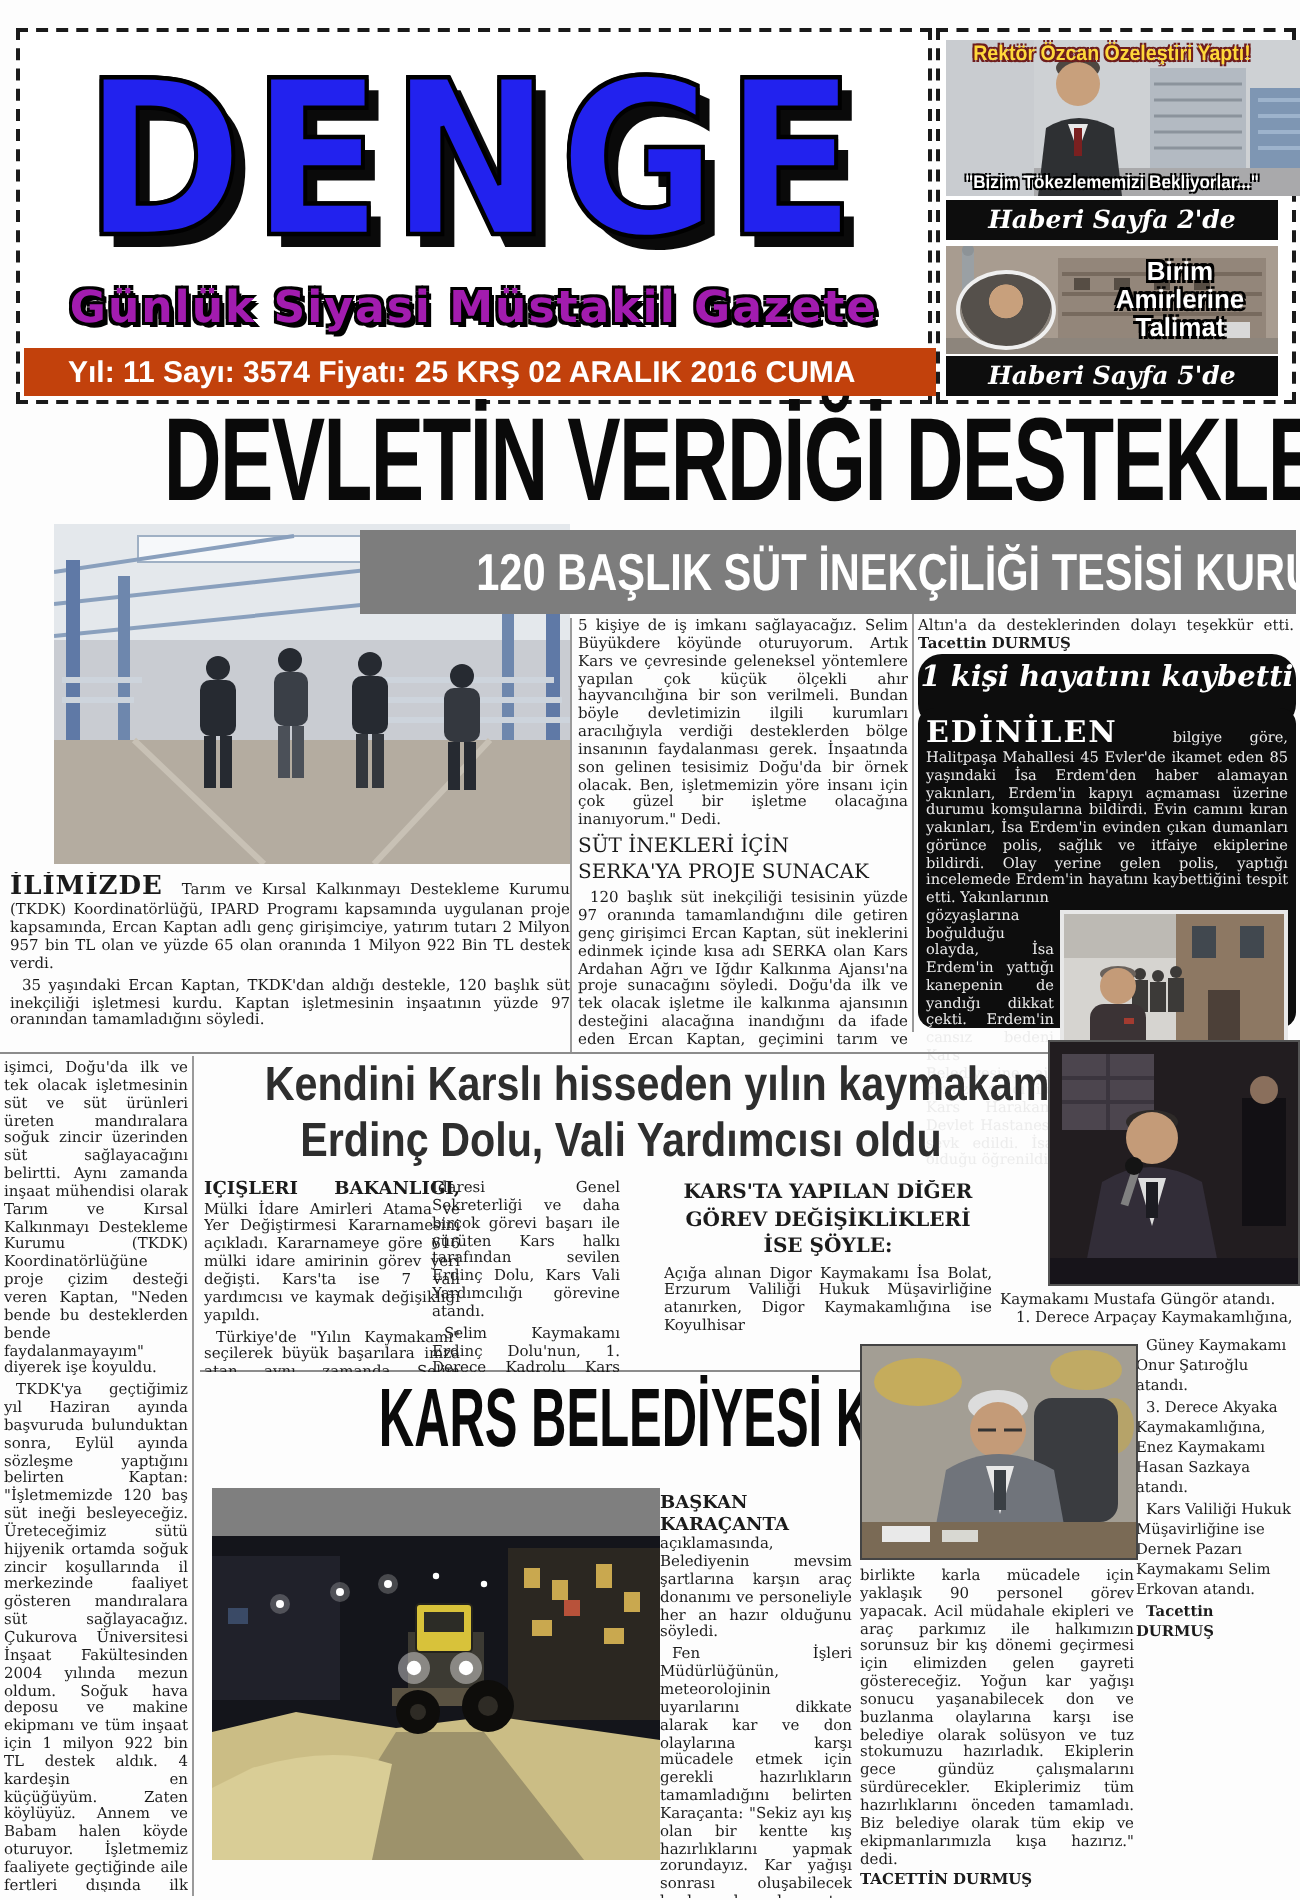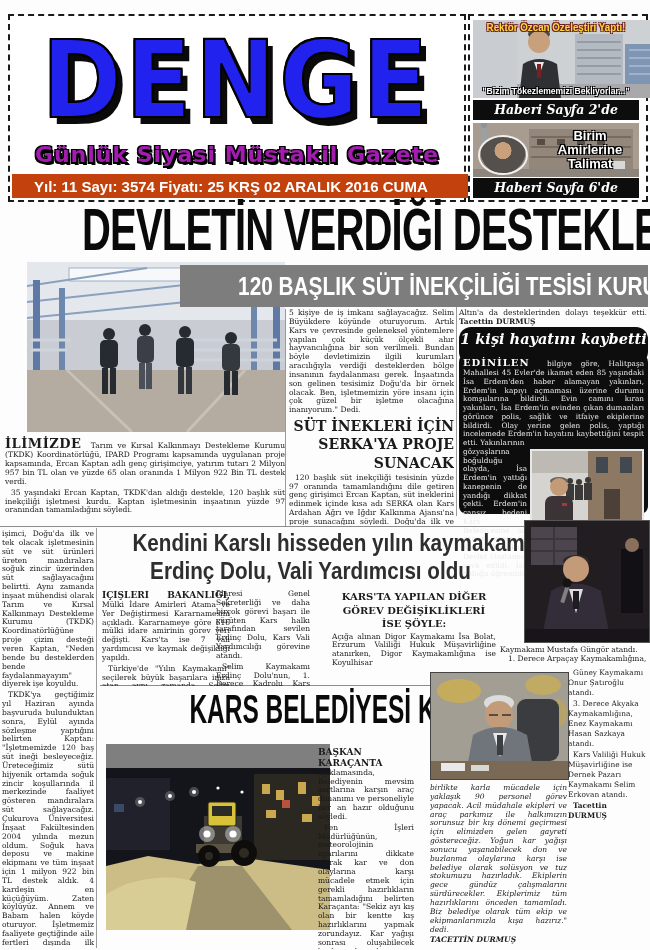--- a/index.html
+++ b/index.html
@@ -46,28 +46,28 @@
         transform:scale(.8,1.18);transform-origin:center center;}
   #sub-bar{left:180px;top:265px;width:468px;height:42px;background:#7d7d7d;text-align:center;z-index:5;}
   #sub-bar span{display:inline-block;white-space:nowrap;font-family:"Liberation Sans",sans-serif;
         font-weight:bold;font-size:26px;line-height:42px;color:#fff;transform:scaleX(.8);transform-origin:center;}
   
   .photo{overflow:hidden;}
   #barn-photo{left:27px;top:262px;width:258px;height:170px;z-index:1;}
   
   #intro-block{left:5px;top:436px;width:280px;height:88px;}
   #mid-col{left:289px;top:309px;width:165px;height:216px;}
-  .mid-subhead{text-align:right;font-weight:bold;font-size:14px;line-height:1.3;margin:2px 0;}
+  .mid-subhead{text-align:left;font-weight:normal;font-size:10px;line-height:1.3;margin:2px 0;}
   #right-closing{left:459px;top:308px;width:188px;font-size:7.5px;text-align:justify;}
   #fire-bar{left:459px;top:327px;width:189px;height:37px;background:#0d0d0d;border-radius:12px;
         text-align:center;color:#fff;font-family:"DejaVu Serif",serif;font-style:italic;font-weight:bold;
         font-size:14.5px;line-height:23px;}
   #fire-box{left:459px;top:354px;width:189px;height:160px;background:#0d0d0d;border-radius:8px;
         color:#ececec;padding:3px 4px;box-sizing:border-box;font-size:7.3px;line-height:1.2;text-align:justify;}
-  #fire-box .lead-word{font-size:10px;letter-spacing:1px;color:#fff;}
+  #fire-box .lead-word{font-size:15px;letter-spacing:1px;color:#fff;}
   #fire-photo{float:right;width:110px;height:104px;margin:1px 0 1px 3px;border:2px solid #e8e8e8;background:#d6d4d0;}
   #fire-credit{display:block;text-align:center;font-style:italic;}
   
   .vrule{width:1px;background:#9a9a9a;}
   .hrule{height:1px;background:#8c8c8c;}
   
   #sidebar-col{left:2px;top:530px;width:92px;height:416px;}
   
   #gov-headline{left:100px;top:529px;width:420px;text-align:center;color:#2e2e2e;}
   #gov-headline .l{display:inline-block;white-space:nowrap;font-family:"Liberation Sans",sans-serif;
@@ -79,23 +79,23 @@
   #dolu-photo{left:524px;top:520px;width:124px;height:121px;border:1px solid #555;}
   #gov-caption{left:500px;top:645px;width:148px;font-size:7.5px;line-height:1.25;}
   #gov-col4{left:568px;top:668px;width:80px;height:250px;font-size:7.4px;line-height:1.35;}
   #gov-col4 p{margin:0 0 1px 0;text-indent:5px;}
   #gov-col4 .byline{font-weight:bold;text-indent:5px;}
   
   #kars-headline{left:100px;top:688px;width:330px;text-align:center;}
   #kars-headline span{display:inline-block;white-space:nowrap;font-family:"Liberation Sans",sans-serif;
         font-weight:bold;font-size:36px;color:#0a0a0a;transform:scale(.68,1.15);transform-origin:center;}
   #plow-photo{left:106px;top:744px;width:224px;height:186px;}
-  #muni-col1{left:318px;top:747px;width:96px;height:202px;}
+  #muni-col1{left:330px;top:747px;width:96px;height:202px;}
   #karacanta-photo{left:430px;top:672px;width:137px;height:106px;border:1px solid #444;}
-  #muni-col2{left:430px;top:784px;width:137px;height:162px;font-style:italic;}
+  #muni-col2{left:430px;top:784px;width:137px;height:162px;}
   .byline-right{display:block;text-align:left;font-weight:bold;}
 </style>
 </head>
 <body>
 
 <div id="page">
 
   <div class="abs" id="mast-left">
     <div class="abs" id="logo">DENGE</div>
     <div class="abs" id="subtitle">Günlük Siyasi Müstakil Gazete</div>
@@ -133,21 +133,21 @@
         <rect x="64" y="16" width="8" height="6" fill="#564d44"></rect>
           <rect x="84" y="16" width="8" height="6" fill="#564d44"></rect>
         <rect x="104" y="16" width="8" height="6" fill="#564d44"></rect>
           <rect x="124" y="16" width="8" height="6" fill="#564d44"></rect>
         <rect x="120" y="38" width="32" height="12" fill="#d8d8d8"></rect>
         <rect x="0" y="46" width="166" height="8" fill="#8d857c"></rect>
       </svg>
       <div class="abs" id="oval-portrait"></div>
       <div class="abs promo2-text">Birim Amirlerine Talimat</div>
     </div>
-    <div class="abs promo-bar" style="top:162px;">Haberi Sayfa 6'de</div>
+    <div class="abs promo-bar" style="top:162px;">Haberi Sayfa 5'de</div>
   </div>
 
   <div class="abs" id="main-headline">
     <span>DEVLETİN VERDİĞİ DESTEKLERLE</span>
   </div>
 
   <div class="abs photo" id="barn-photo">
     <svg width="258" height="170" viewBox="0 0 258 170" preserveAspectRatio="none">
       <rect width="258" height="170" fill="#c9ccd2"></rect>
       <rect x="0" y="0" width="258" height="58" fill="#e4e8ec"></rect>

